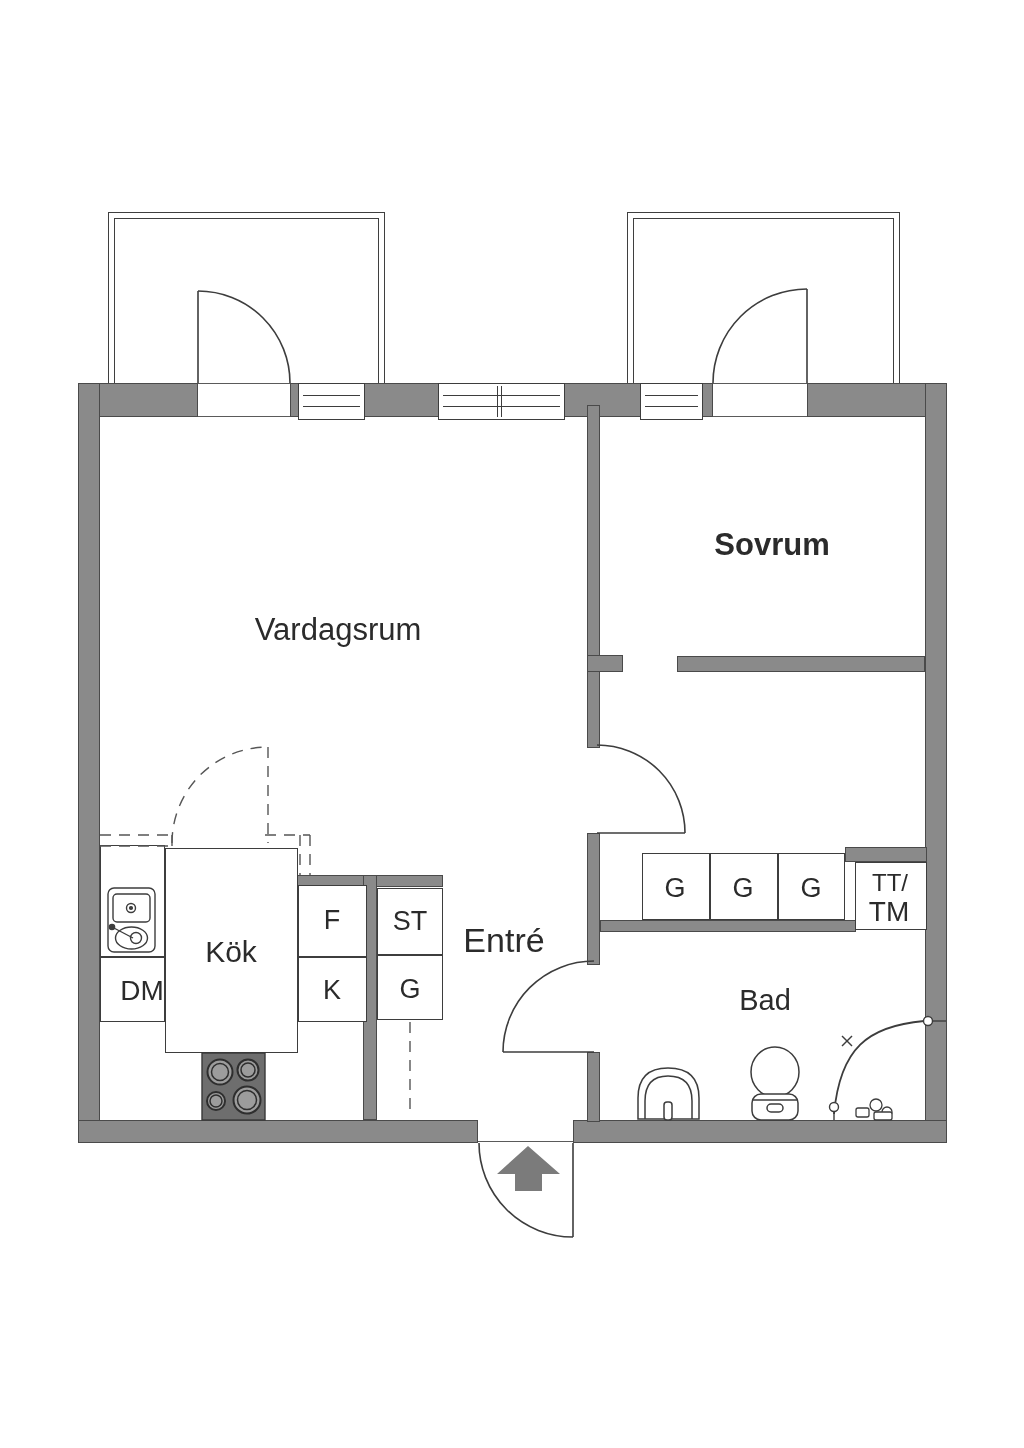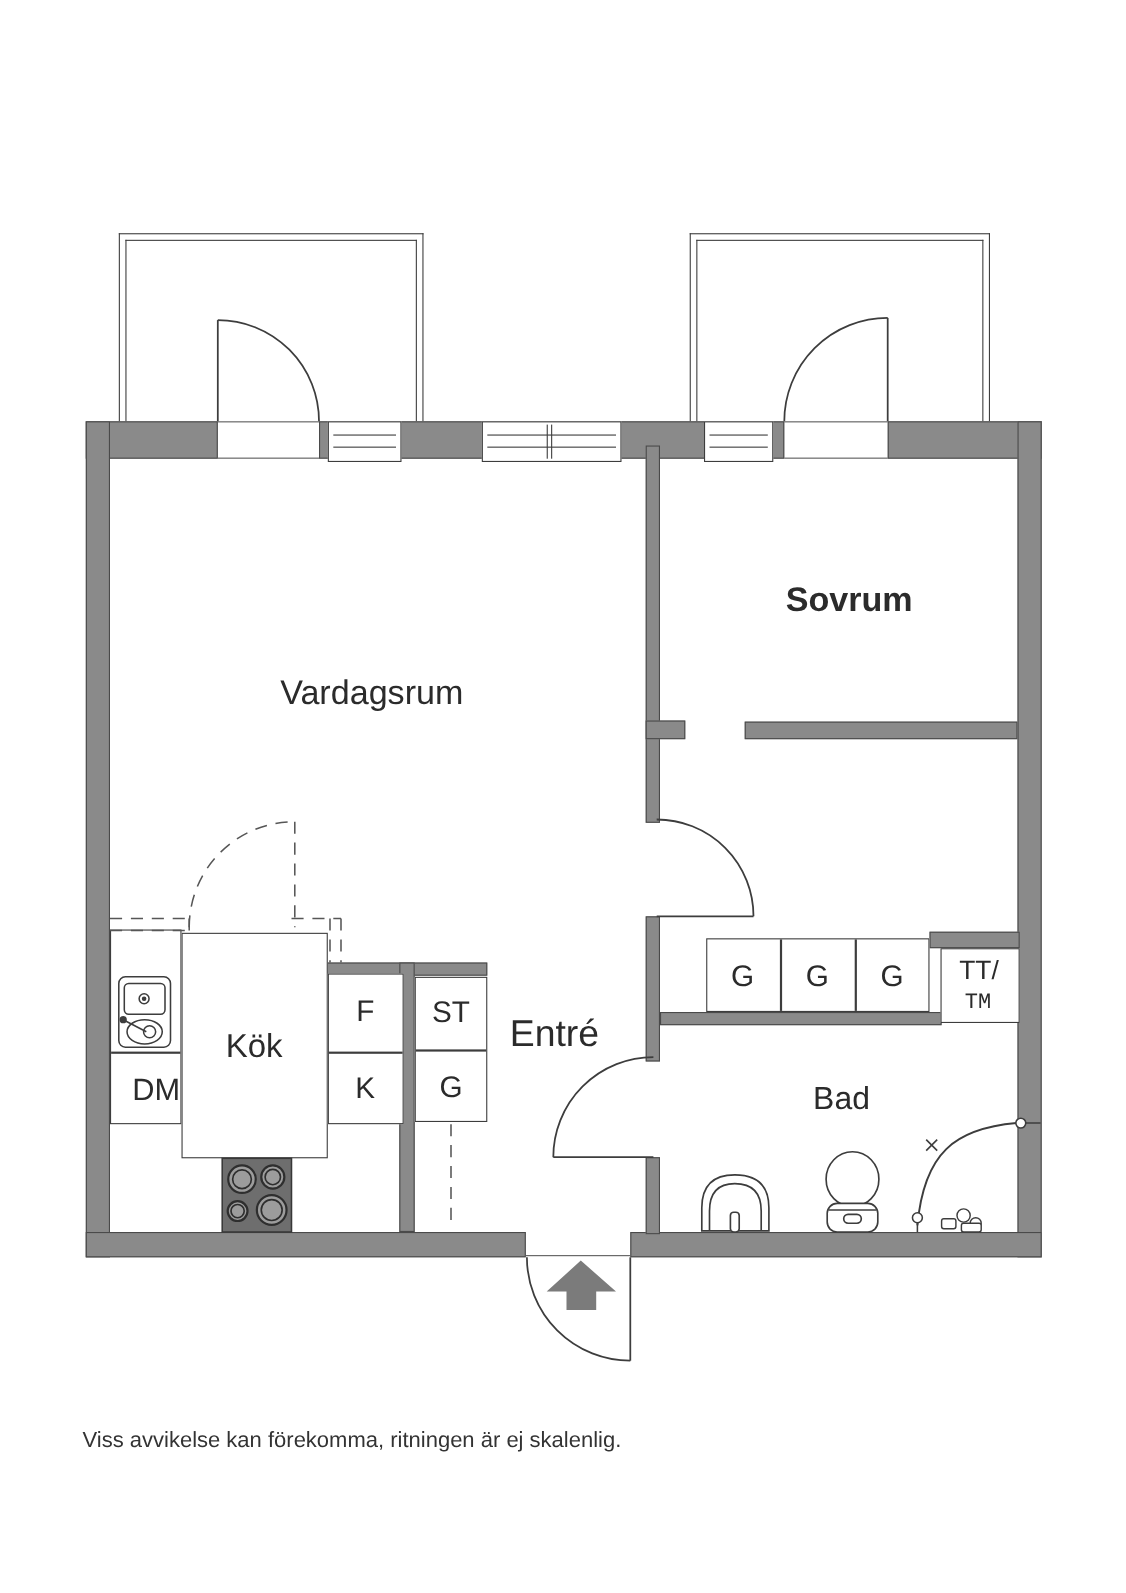--- a/index.html
+++ b/index.html
@@ -190,16 +190,15 @@
   <div class="lbl" style="left:765px;top:1000px;font-size:29px;">Bad</div>
   <div class="lbl" style="left:132px;top:991px;font-size:28px;margin-left:10px;">DM</div>
   <div class="lbl" style="left:332px;top:920px;font-size:27px;">F</div>
   <div class="lbl" style="left:332px;top:990px;font-size:27px;">K</div>
   <div class="lbl" style="left:410px;top:921px;font-size:27px;">ST</div>
   <div class="lbl" style="left:410px;top:989px;font-size:27px;">G</div>
   <div class="lbl" style="left:675px;top:888px;font-size:27px;">G</div>
   <div class="lbl" style="left:743px;top:888px;font-size:27px;">G</div>
   <div class="lbl" style="left:811px;top:888px;font-size:27px;">G</div>
   <div class="lbl" style="left:890px;top:883px;font-size:24px;">TT/</div>
-  <div class="lbl" style="left:889px;top:912px;font-size:20px;font-family:Liberation Mono, monospace;">TM</div>
-  <div class="lbl note" style="left:75px;top:1298px;font-size:20px;">Viss avvikelse kan förekomma, ritningen är ej skalenlig.</div>
+  <div class="lbl" style="left:889px;top:912px;font-size:28px;">TM</div>
 
 </div>
 
 </body></html>

